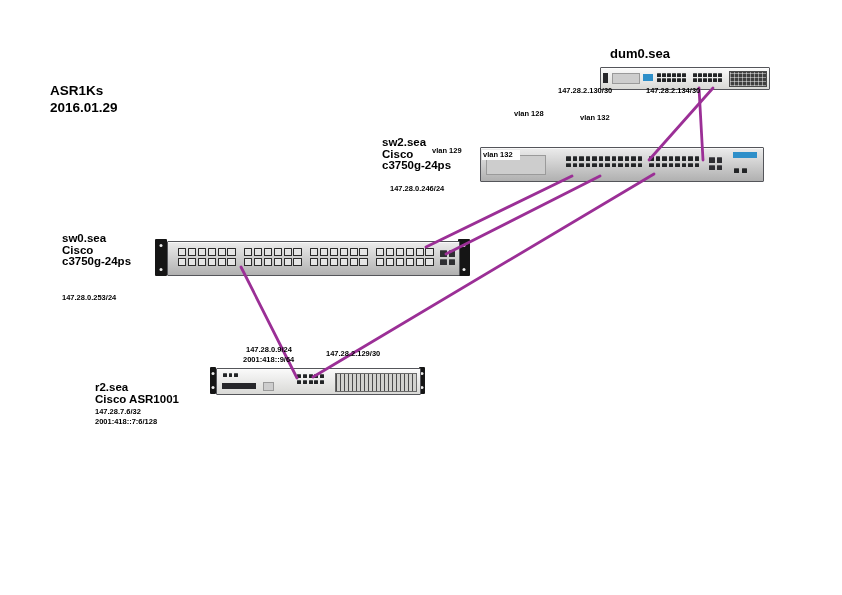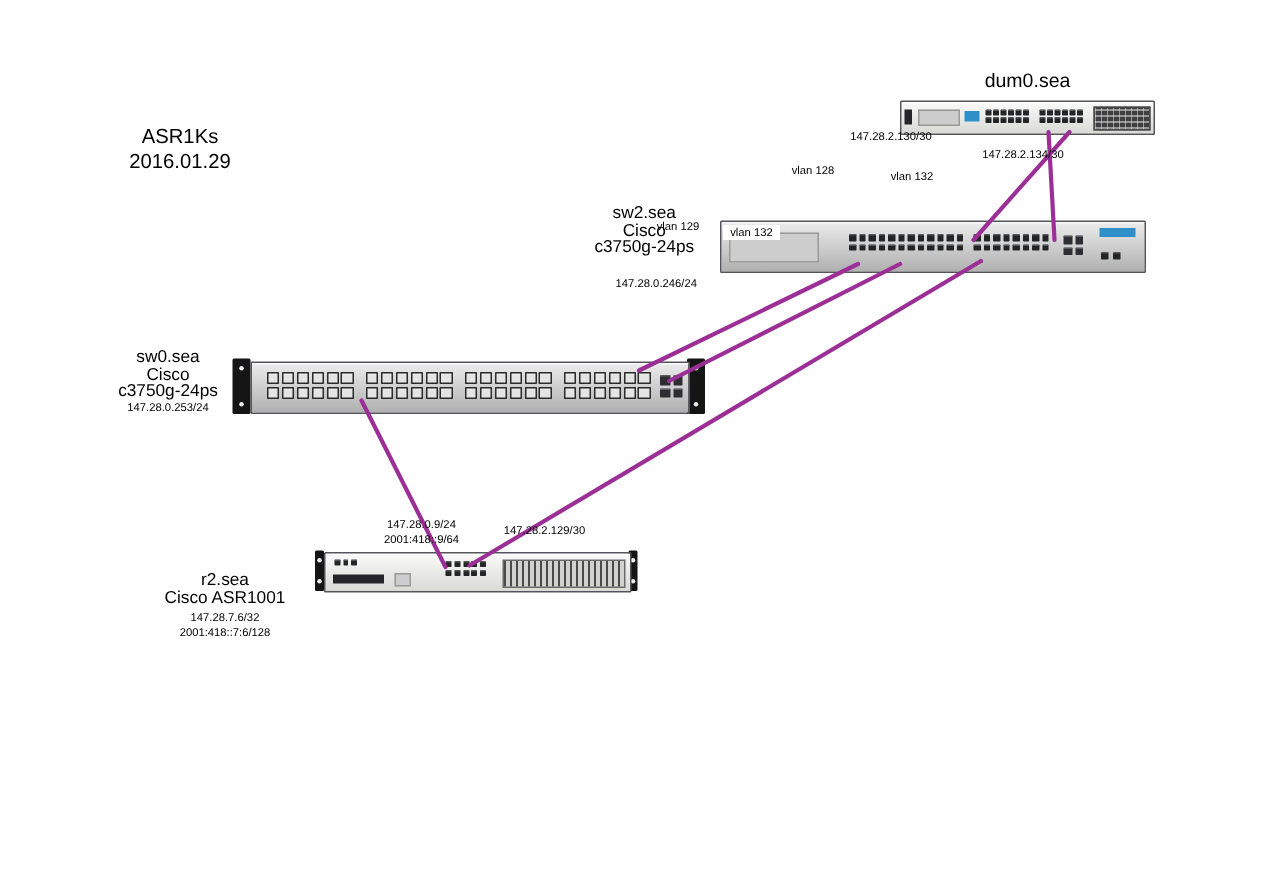--- a/index.html
+++ b/index.html
@@ -24,21 +24,21 @@
     border:var(--pb,0) solid #2a2a2a;border-radius:.5px;box-shadow:inset 0 1px 0 rgba(255,255,255,.22);}
   .vent{position:absolute;border:1px solid #6a6a6a;
     background:repeating-linear-gradient(90deg,#4b4b4b 0 1.5px,#d2d2cf 1.5px 4px);}
   .gridblock{position:absolute;border:1px solid #4a4a4a;background-color:#3f3f3f;
     background-image:repeating-linear-gradient(90deg,rgba(255,255,255,.45) 0 1px,transparent 1px 4px),
       repeating-linear-gradient(0deg,rgba(255,255,255,.45) 0 1px,transparent 1px 4px);}
   .chip{position:absolute;}
   .blue{background:#2e8fc9;}
   .dark{background:#26262a;}
 
-  .lbl{position:absolute;font-weight:normal;text-align:center;white-space:nowrap;}
+  .lbl{position:absolute;font-weight:bold;white-space:nowrap;}
   .lbl-title{font-size:13.5px;line-height:17px;}
   .lbl-name{font-size:11.5px;line-height:11.5px;}
   .lbl-sm{font-size:7.5px;line-height:9.5px;}
   .bg-white{background:#fff;padding:0 1px;}
 </style>
 </head>
 <body>
 
 <div id="canvas">
 
@@ -247,40 +247,40 @@
 
   <div class="layer-labels">
 
     <div class="lbl lbl-title" style="left:50px;top:82px;width:140px;">
       <div>ASR1Ks</div>
       <div>2016.01.29</div>
     </div>
 
     <div class="lbl" style="left:610px;top:46px;width:150px;font-size:13px;">dum0.sea</div>
     <div class="lbl lbl-sm" style="left:558px;top:86px;width:72px;">147.28.2.130/30</div>
-    <div class="lbl lbl-sm" style="left:646px;top:86px;width:72px;margin-top:12px;">147.28.2.134/30</div>
+    <div class="lbl lbl-sm" style="left:646px;top:86px;width:72px;">147.28.2.134/30</div>
 
     <div class="lbl lbl-sm" style="left:514px;top:109px;width:56px;">vlan 128</div>
     <div class="lbl lbl-sm" style="left:580px;top:113px;width:56px;">vlan 132</div>
 
     <div class="lbl lbl-name" style="left:382px;top:137px;width:95px;">
       <div>sw2.sea</div>
       <div>Cisco</div>
       <div>c3750g-24ps</div>
     </div>
     <div class="lbl lbl-sm" style="left:390px;top:184px;width:95px;">147.28.0.246/24</div>
     <div class="lbl lbl-sm" style="left:432px;top:146px;width:40px;">vlan 129</div>
     <div class="lbl lbl-sm bg-white" style="left:482px;top:150px;width:36px;">vlan 132</div>
 
     <div class="lbl lbl-name" style="left:62px;top:233px;width:100px;">
       <div>sw0.sea</div>
       <div>Cisco</div>
       <div>c3750g-24ps</div>
     </div>
-    <div class="lbl lbl-sm" style="left:62px;top:267px;width:100px;">147.28.0.253/24</div>
+    <div class="lbl lbl-sm" style="left:62px;top:293px;width:100px;">147.28.0.253/24</div>
 
     <div class="lbl lbl-name" style="left:95px;top:353px;width:110px;line-height:12px;margin-top:28px;">
       <div>r2.sea</div>
       <div>Cisco ASR1001</div>
     </div>
     <div class="lbl lbl-sm" style="left:95px;top:391px;width:110px;margin-top:16px;">
       <div>147.28.7.6/32</div>
       <div>2001:418::7:6/128</div>
     </div>
 

